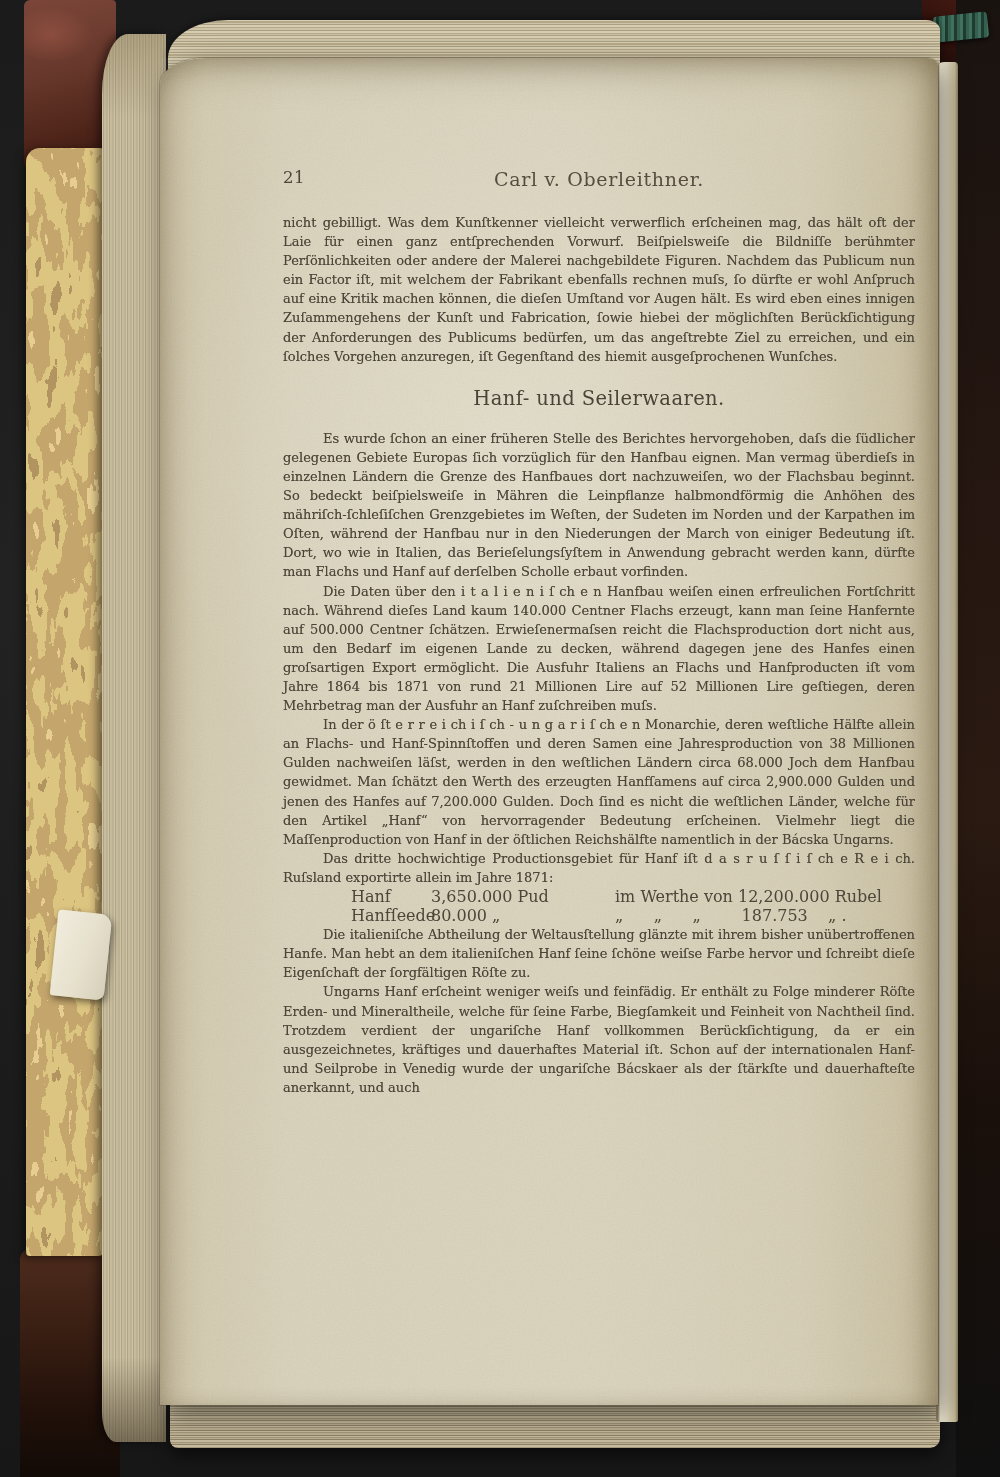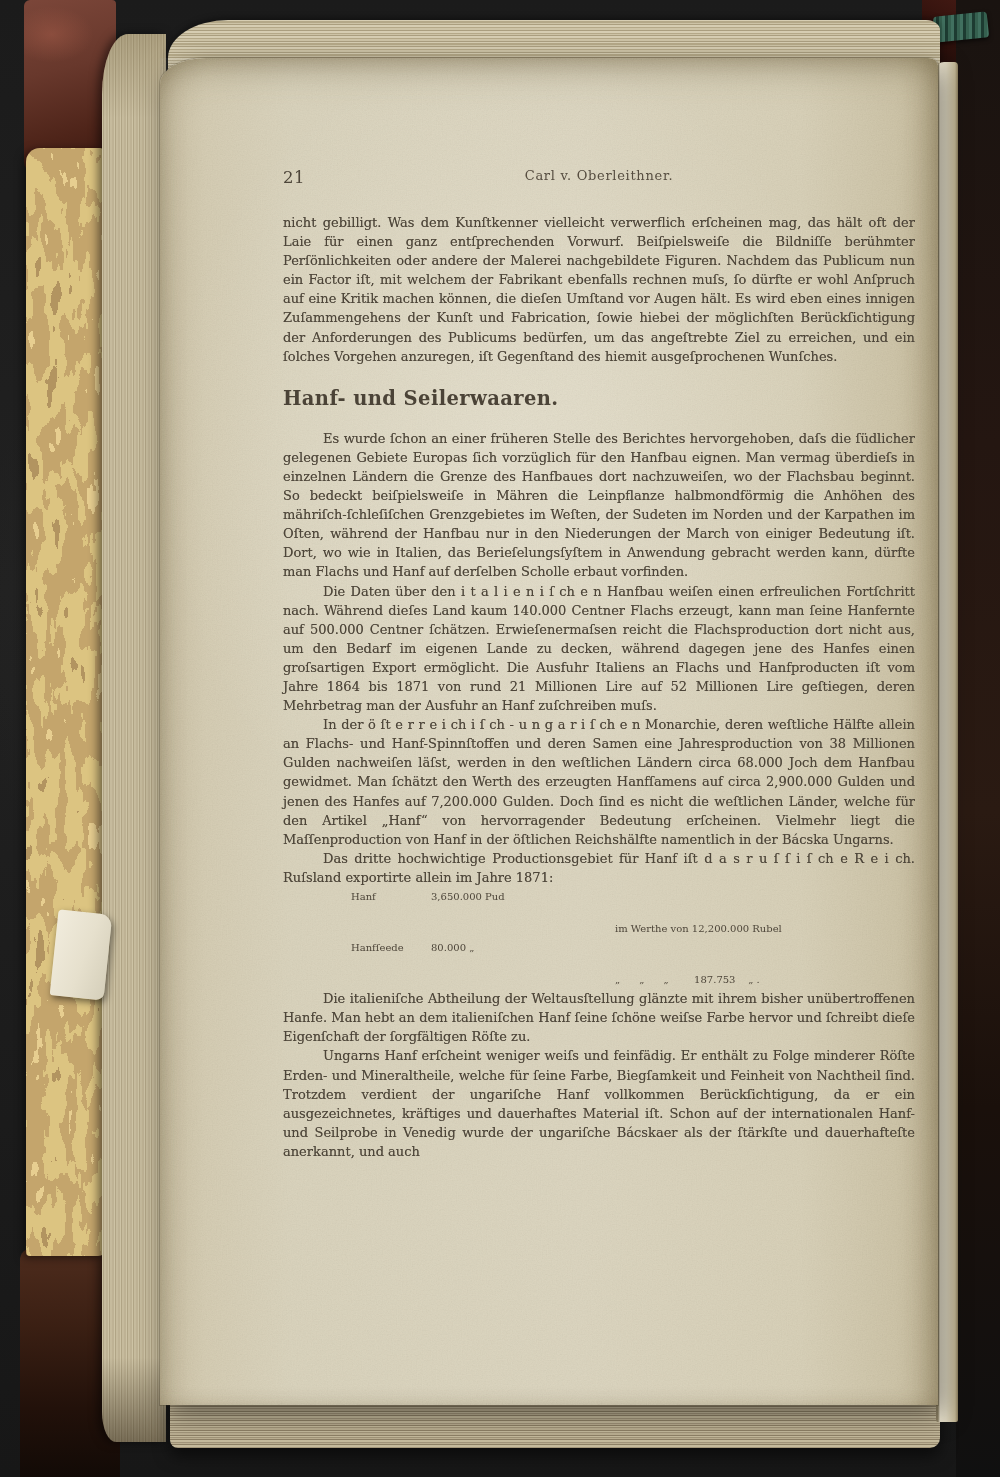--- a/index.html
+++ b/index.html
@@ -59,31 +59,31 @@
       inset 0 26px 36px -18px rgba(110,95,60,0.5),
       inset -16px 0 26px -10px rgba(95,80,45,0.45),
       inset 12px 0 22px -10px rgba(105,90,55,0.38),
       0 0 0 1px rgba(60,50,30,0.25),
       6px 10px 28px rgba(0,0,0,0.45);}
   .grain{position:absolute;left:160px;top:58px;z-index:6;opacity:0.08;pointer-events:none;}
   
   .textcol{position:absolute;left:283px;top:168px;width:632px;z-index:12;color:#4d4539;}
   .phead{position:relative;height:22px;margin-bottom:23px;}
   .pnum{position:absolute;left:0;top:0;font-size:16.5px;letter-spacing:0.5px;}
-  .rhead{display:block;text-align:center;font-size:13px;letter-spacing:0.7px;color:#564d40;}
+  .rhead{display:block;text-align:center;font-size:19px;letter-spacing:0.7px;color:#564d40;}
   .para{font-size:13px;line-height:19.1px;text-align:justify;margin:0;
     text-shadow:0 0 0.5px rgba(75,67,55,0.55);}
   .ind{text-indent:40px;}
-  .heading{font-size:19.5px;line-height:24px;font-weight:700;
+  .heading{font-size:19.5px;line-height:24px;font-weight:400;text-align:center;
     margin:21px 0 18px;letter-spacing:0.4px;color:#4b4337;}
-  .xtable{margin:0 0 0 68px;font-size:10px;line-height:19.1px;}
+  .xtable{margin:0 0 0 68px;font-size:16px;line-height:19.1px;}
   .trow{display:flex;white-space:pre;}
   .tc-name{width:80px;flex:none;}
   .tc-qty{width:184px;flex:none;}
-  .tc-rest{flex:none;margin-top:32px;}
+  .tc-rest{flex:none;}
 </style>
 </head>
 <body>
 
 <div class="scene">
 
   <div class="cover-top-left"></div>
   <div class="cover-bottom-left"></div>
   <div class="cover-top-right"></div>
   <div class="right-dark"></div>

